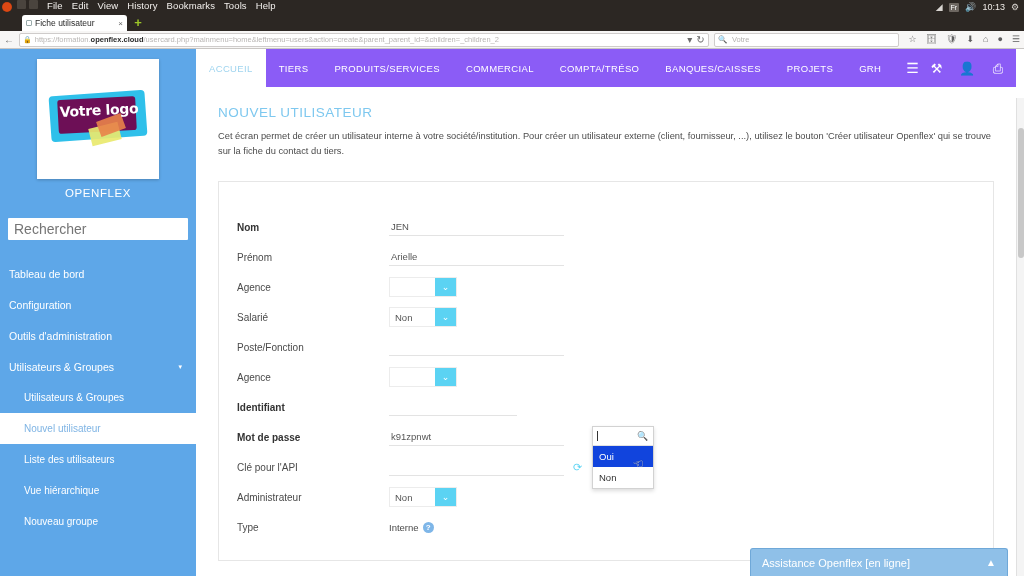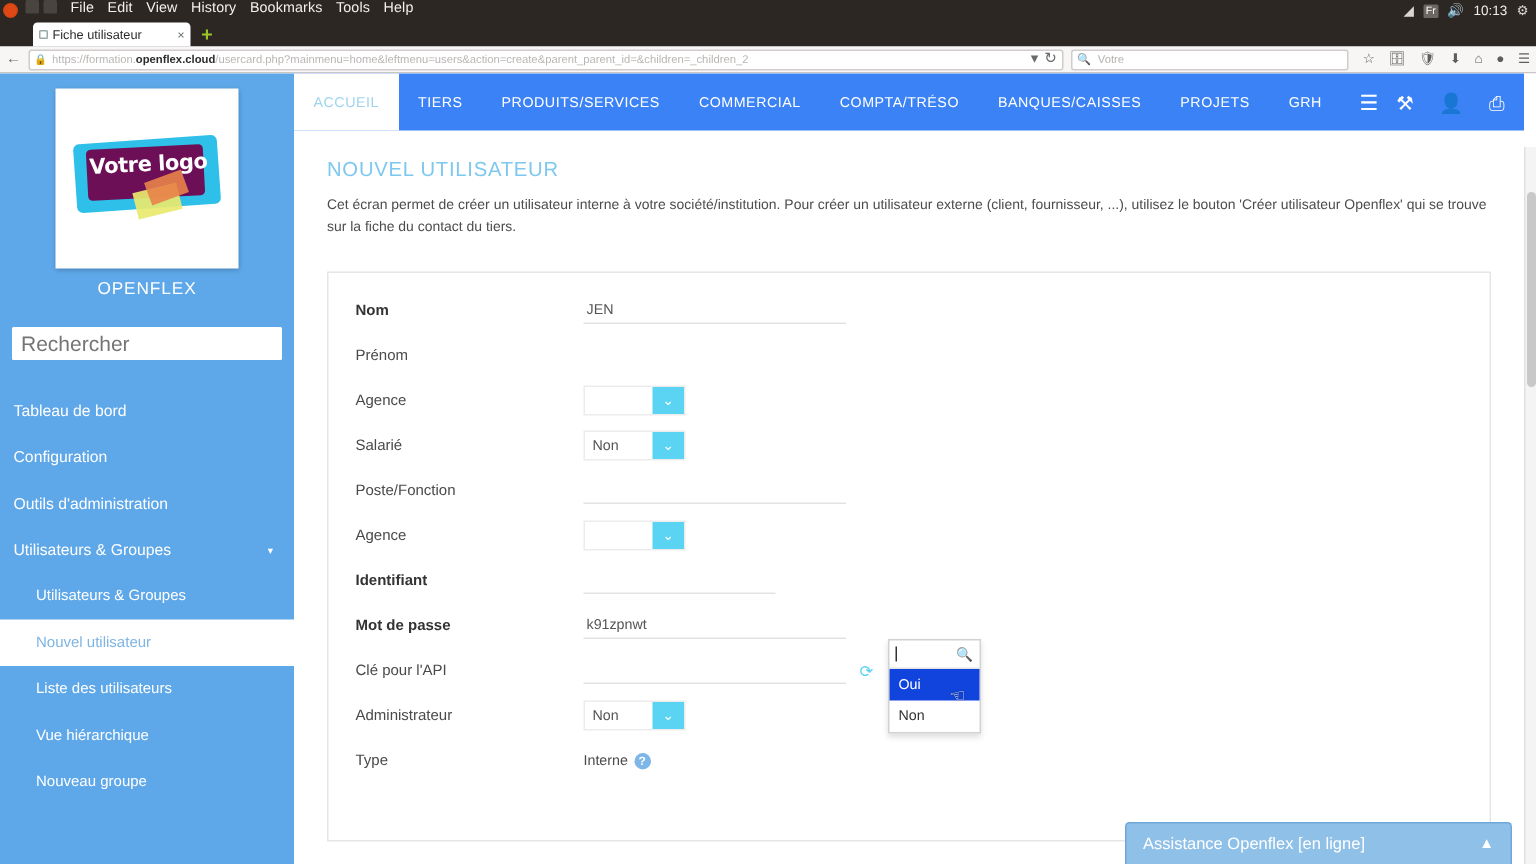--- a/index.html
+++ b/index.html
@@ -137,41 +137,41 @@
     height: 31px; display: flex; align-items: center;
     padding-left: 9px; color: #fff; font-size: 10.5px;
   }
   .sb-item.sub { padding-left: 24px; font-size: 10px; }
   .sb-item.active { background: #fff; color: #7fb4e4; }
   .sb-caret { margin-left: auto; margin-right: 14px; font-size: 7px; }
 
   
   #main { position: absolute; left: 196px; top: 0; width: 820px; height: 527px; background: #fff; }
   #topnav {
-    height: 38px; background: #3b82f6; display: flex; align-items: stretch;
+    height: 38px; background: #8b5cf6; display: flex; align-items: stretch;
     color: #fff;
   }
   .nav-tab {
     display: flex; align-items: center; padding: 0 13px;
     font-size: 9.5px; letter-spacing: .35px; white-space: nowrap;
   }
   .nav-tab.active { background: #fff; color: #9fd4ef; }
   .nav-burger { display: flex; align-items: center; padding: 0 12px; font-size: 14px; }
   #topnav-right { margin-left: auto; display: flex; align-items: center; gap: 17px; padding-right: 14px; }
   #topnav-right span { font-size: 13px; line-height: 1; }
 
   #content { padding: 18px 22px 0 22px; position: relative; height: 489px; }
   #page-title {
     color: #7ec8ef; font-size: 13.5px; letter-spacing: .5px; margin-bottom: 9px;
   }
   #page-desc { font-size: 9.3px; color: #4c4c4c; line-height: 1.62; max-width: 795px; }
 
   #form-card {
     margin-top: 22px; border: 1px solid #e6e6e6; border-top: 1px solid #e6e6e6;
-    height: 380px; padding: 10px 0 0 0; position: relative;
+    height: 380px; padding: 30px 0 0 0; position: relative;
   }
   .frow { display: flex; align-items: center; height: 30px; padding-left: 18px; position: relative; }
   .flabel { width: 152px; font-size: 10px; color: #4a4a4a; flex: none; }
   .flabel.bold { font-weight: bold; color: #333; }
   .finput {
     width: 175px; height: 17px; border: 0; border-bottom: 1px solid #e3e3e3;
     font-size: 9.5px; color: #555; padding: 0 2px 1px 2px; outline: none;
     background: transparent; font-family: "Liberation Sans", sans-serif;
   }
   .finput.short { width: 128px; }
@@ -365,20 +365,21 @@
         <div id="page-title">NOUVEL UTILISATEUR</div>
         <div id="page-desc">Cet écran permet de créer un utilisateur interne à votre société/institution. Pour créer un utilisateur externe (client, fournisseur, ...), utilisez le bouton 'Créer utilisateur Openflex' qui se trouve sur la fiche du contact du tiers.</div>
 
         <div id="form-card">
             <div class="frow">
               <div class="flabel bold">Nom</div>
               <input class="finput" value="JEN" style="">
             </div>
             <div class="frow">
               <div class="flabel">Prénom</div>
+              <input class="finput" value="Arielle" style="">
             </div>
             <div class="frow">
               <div class="flabel">Agence</div>
               <div class="fselect">
                 <div class="val"></div>
                 <div class="arrow">⌄</div>
               </div>
             </div>
             <div class="frow">
               <div class="flabel">Salarié</div>

